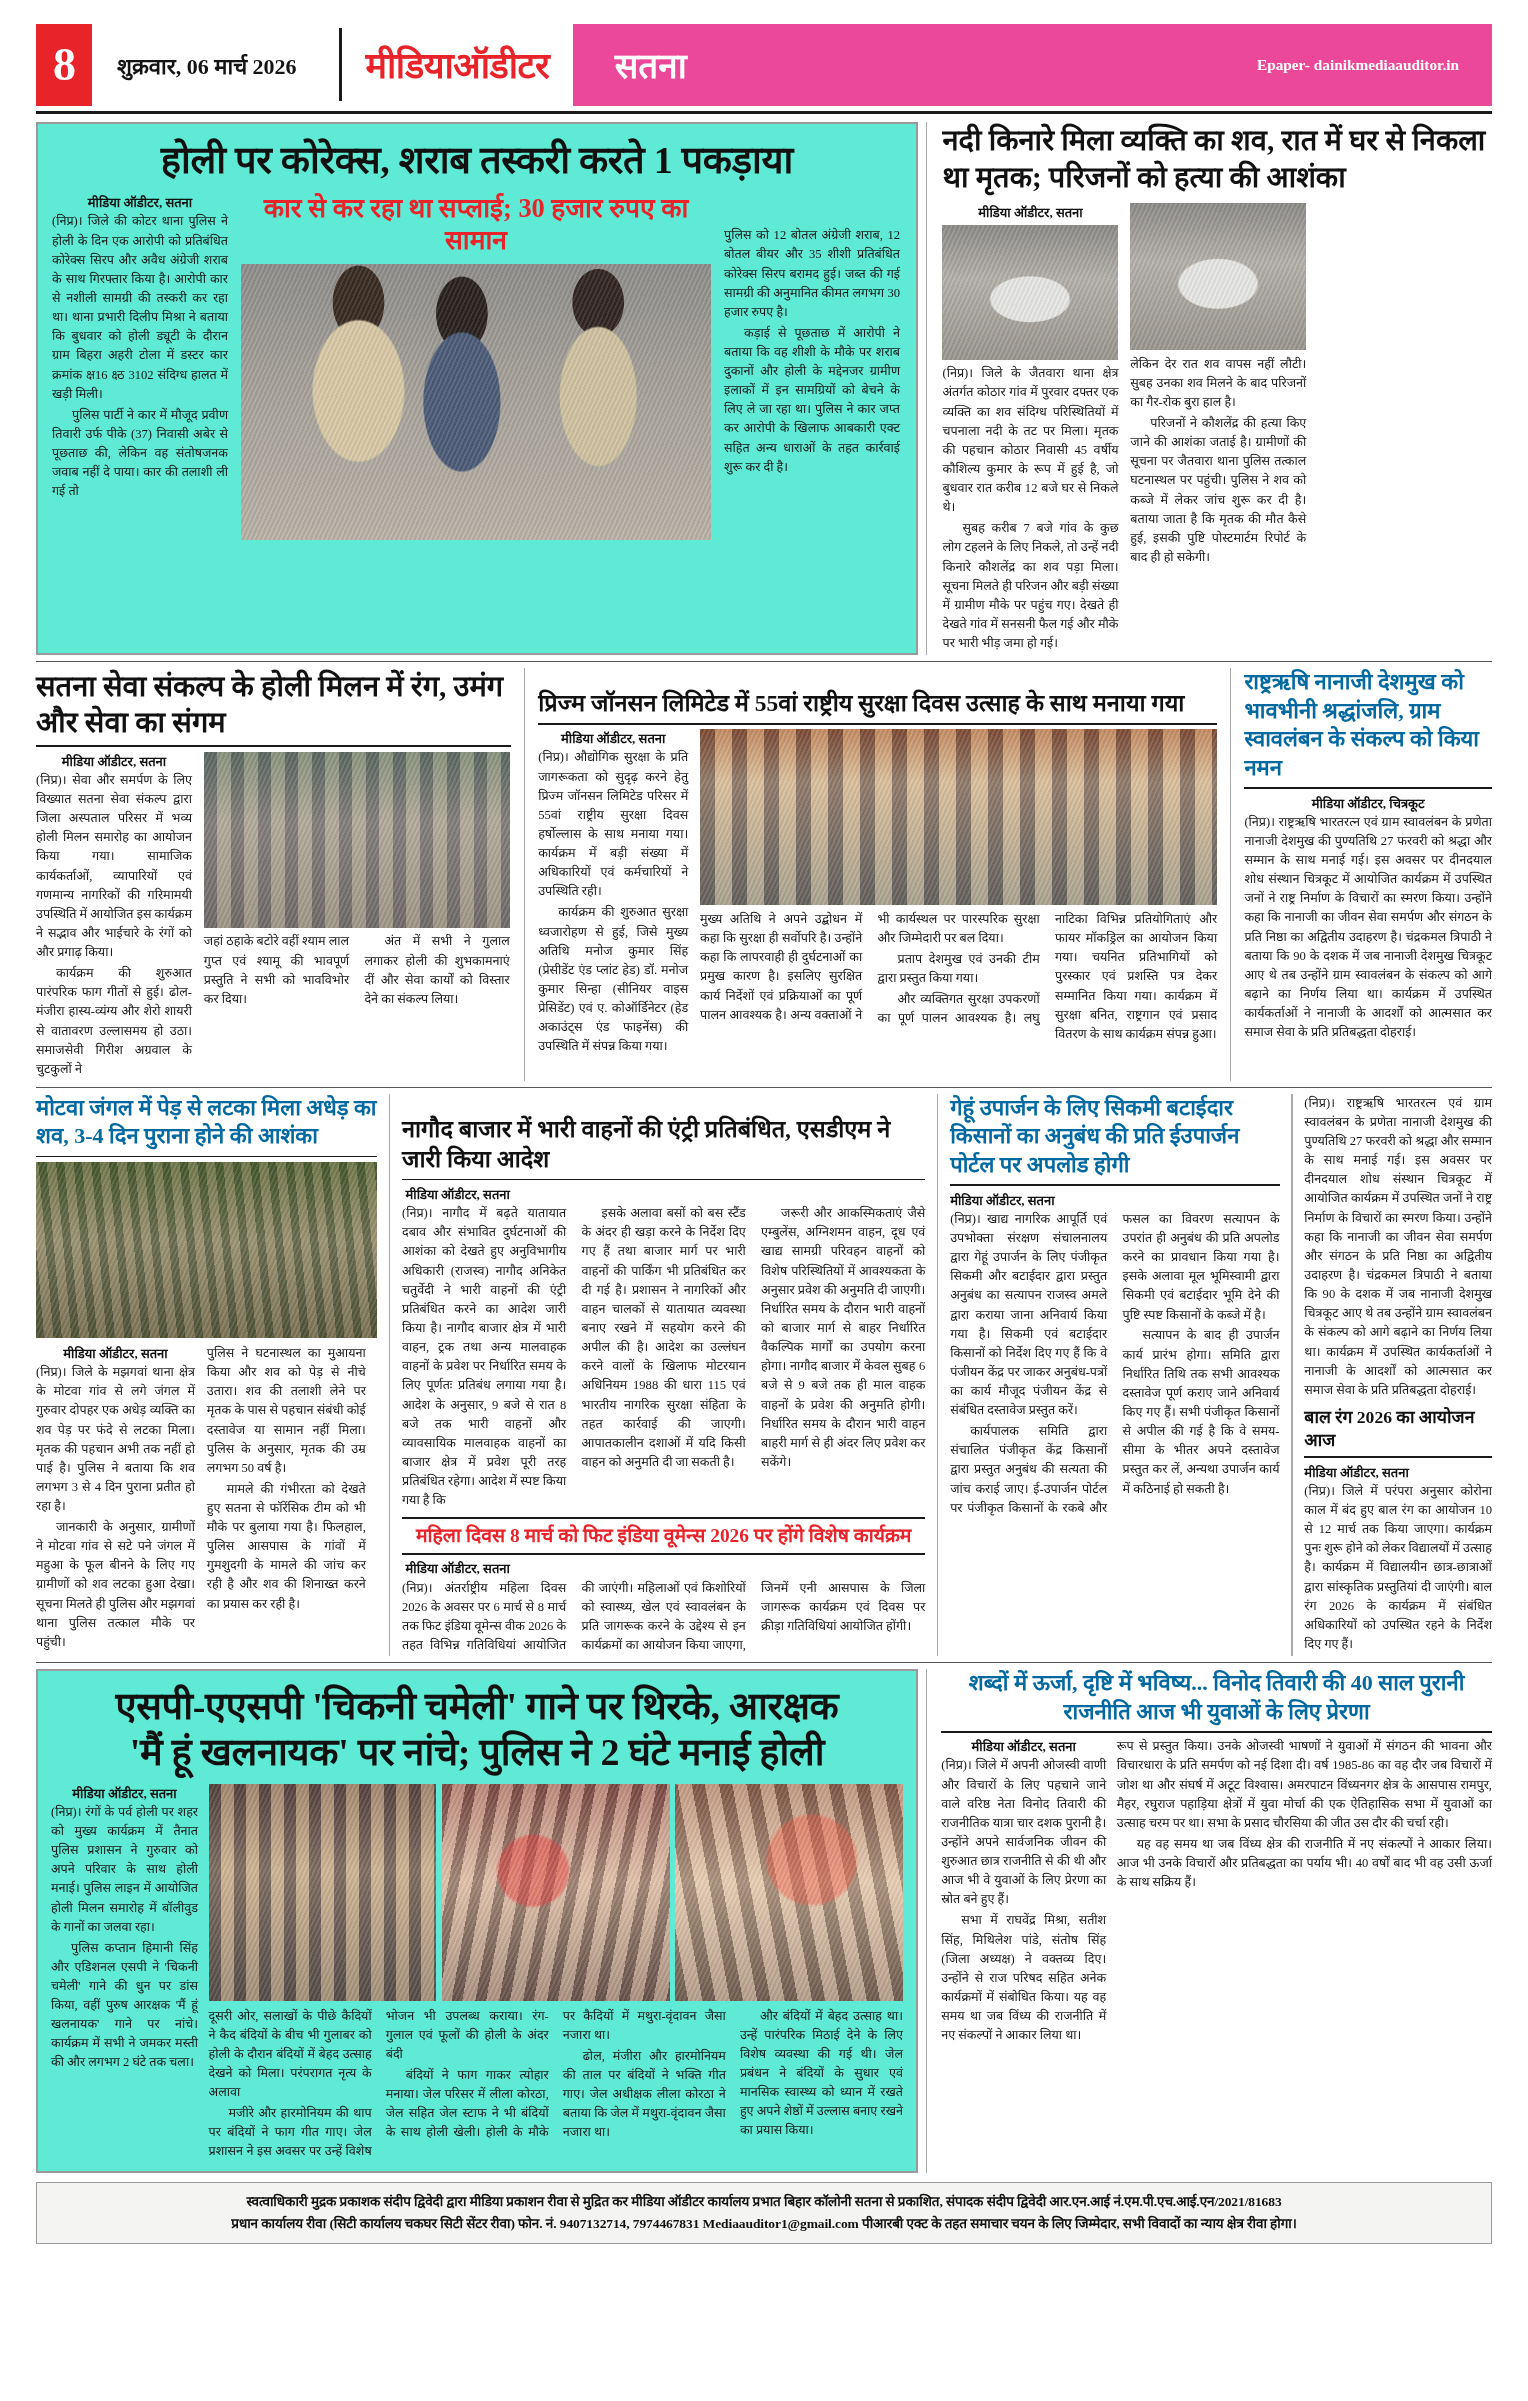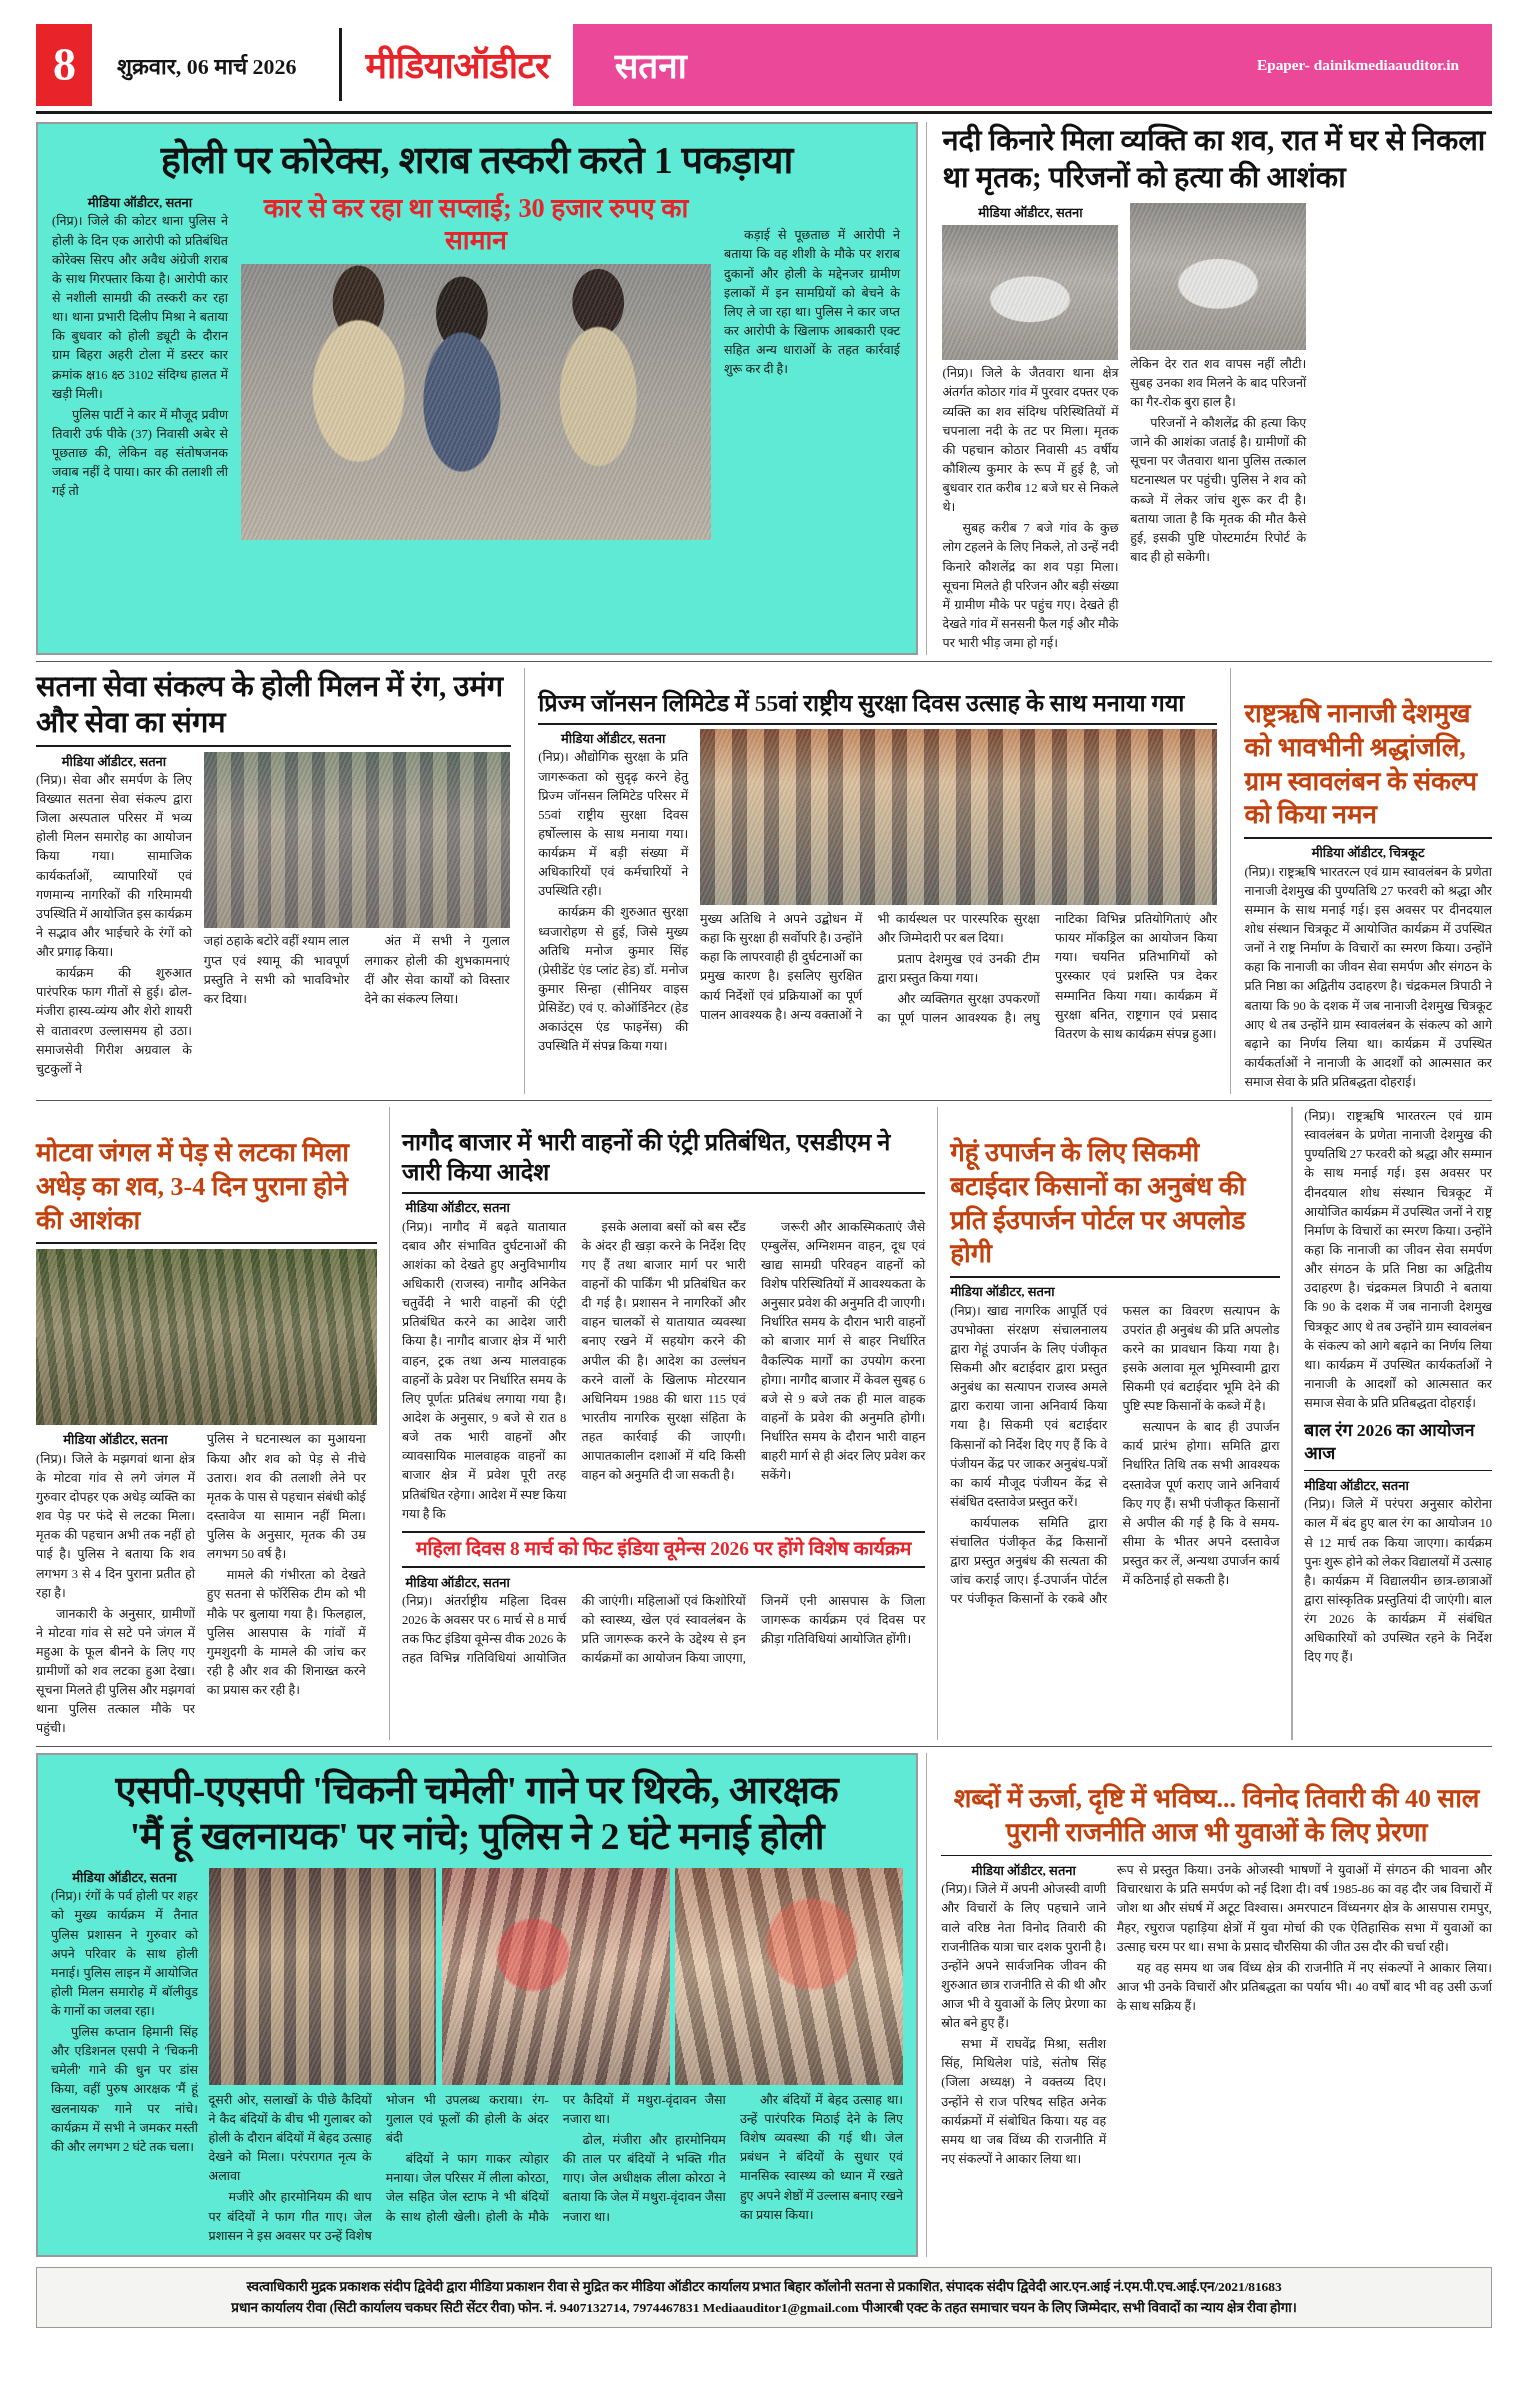--- a/index.html
+++ b/index.html
@@ -115,25 +115,24 @@
     color: #111;
   }
   .hl-md {
     font-size: 23.5px;
     font-weight: bold;
     line-height: 1.28;
     color: #111;
     margin-top: 20px;
   }
   .hl-sm {
-    font-size: 26px;
+    font-size: 22px;
     font-weight: bold;
     line-height: 1.3;
-    color: #c2410c;
-    margin-top: 29px;
+    color: #0369a1;
   }
   .hl-xs {
     font-size: 17.6px;
     font-weight: bold;
     line-height: 1.3;
     color: #111;
   }
   .kicker-red {
     font-size: 26.4px;
     font-weight: bold;
@@ -282,20 +281,21 @@
           </div>
         </div>
 
         <div style="width:470px;">
           <div class="kicker-red" style="margin-bottom:7px;">कार से कर रहा था सप्लाई; 30 हजार रुपए का सामान</div>
           <div class="photo ph-police" style="height:276px;"></div>
         </div>
 
         <div style="width:176px; padding-top:33px;">
           <div class="body-txt">
+            <p class="noind">पुलिस को 12 बोतल अंग्रेजी शराब, 12 बोतल बीयर और 35 शीशी प्रतिबंधित कोरेक्स सिरप बरामद हुई। जब्त की गई सामग्री की अनुमानित कीमत लगभग 30 हजार रुपए है।</p>
             <p>कड़ाई से पूछताछ में आरोपी ने बताया कि वह शीशी के मौके पर शराब दुकानों और होली के मद्देनजर ग्रामीण इलाकों में इन सामग्रियों को बेचने के लिए ले जा रहा था। पुलिस ने कार जप्त कर आरोपी के खिलाफ आबकारी एक्ट सहित अन्य धाराओं के तहत कार्रवाई शुरू कर दी है।</p>
           </div>
         </div>
       </div>
     </div>
 
     <div style="flex:1; padding-left:15.3px; border-left:1.2px solid #aaa; margin-left:8.2px;">
       <div class="hl-lg" style="margin-bottom:8.2px;">नदी किनारे मिला व्यक्ति का शव, रात में घर से निकला था मृतक; परिजनों को हत्या की आशंका</div>
 
       <div style="display:flex; gap:11.8px;">

